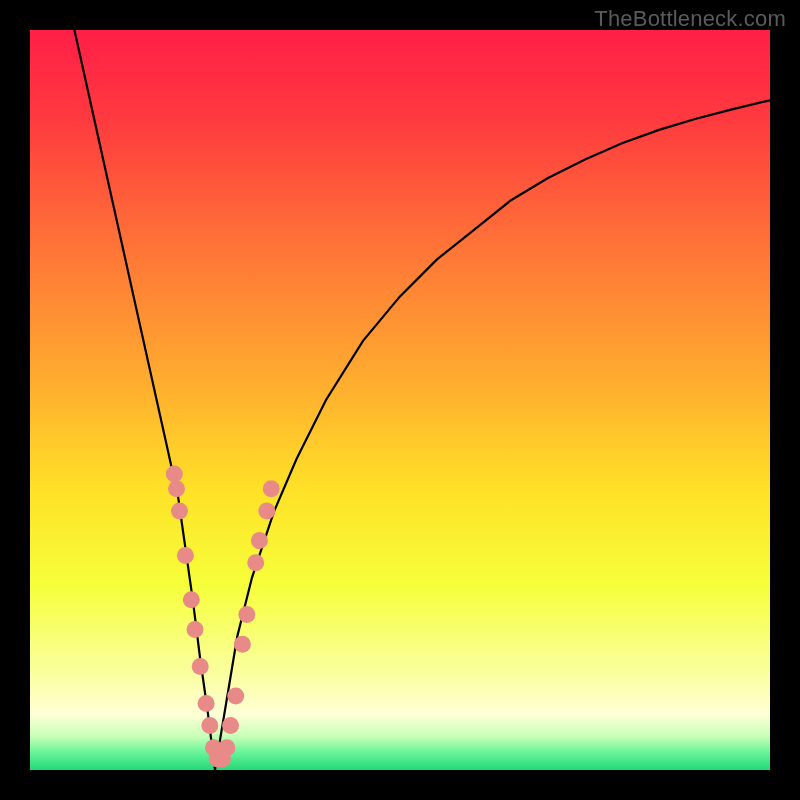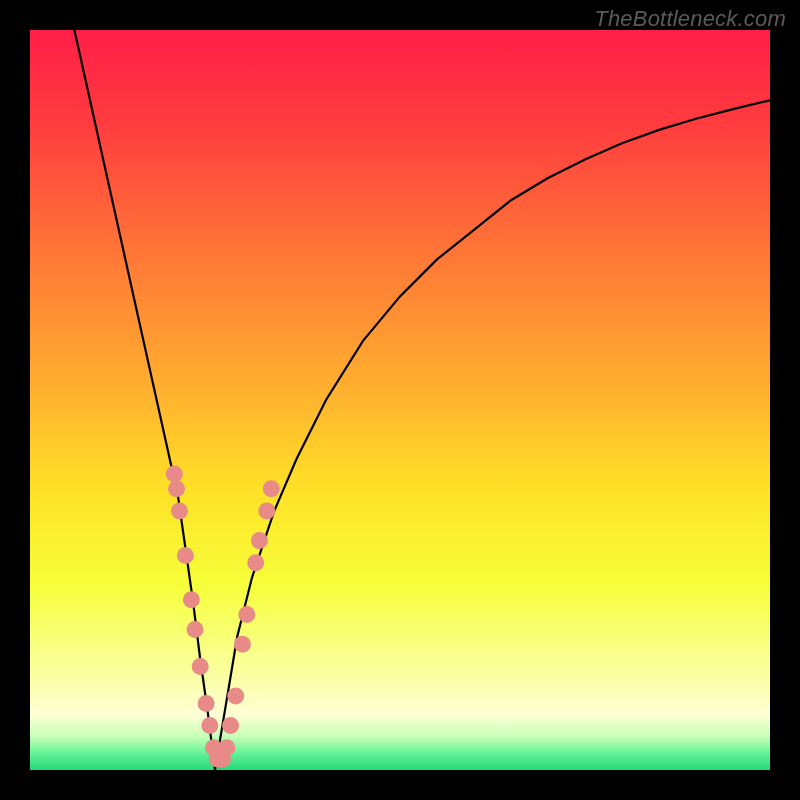--- a/index.html
+++ b/index.html
@@ -11,21 +11,20 @@
     background: #000;
     font-family: Arial, Helvetica, sans-serif;
   }
   .frame {
     position: absolute;
     left: 0;
     top: 0;
     width: 800px;
     height: 800px;
     background: #000;
-    font-style: italic;
   }
   .plot-area {
     position: absolute;
     left: 30px;
     top: 30px;
     width: 740px;
     height: 740px;
     overflow: hidden;
   }
   .gradient {

